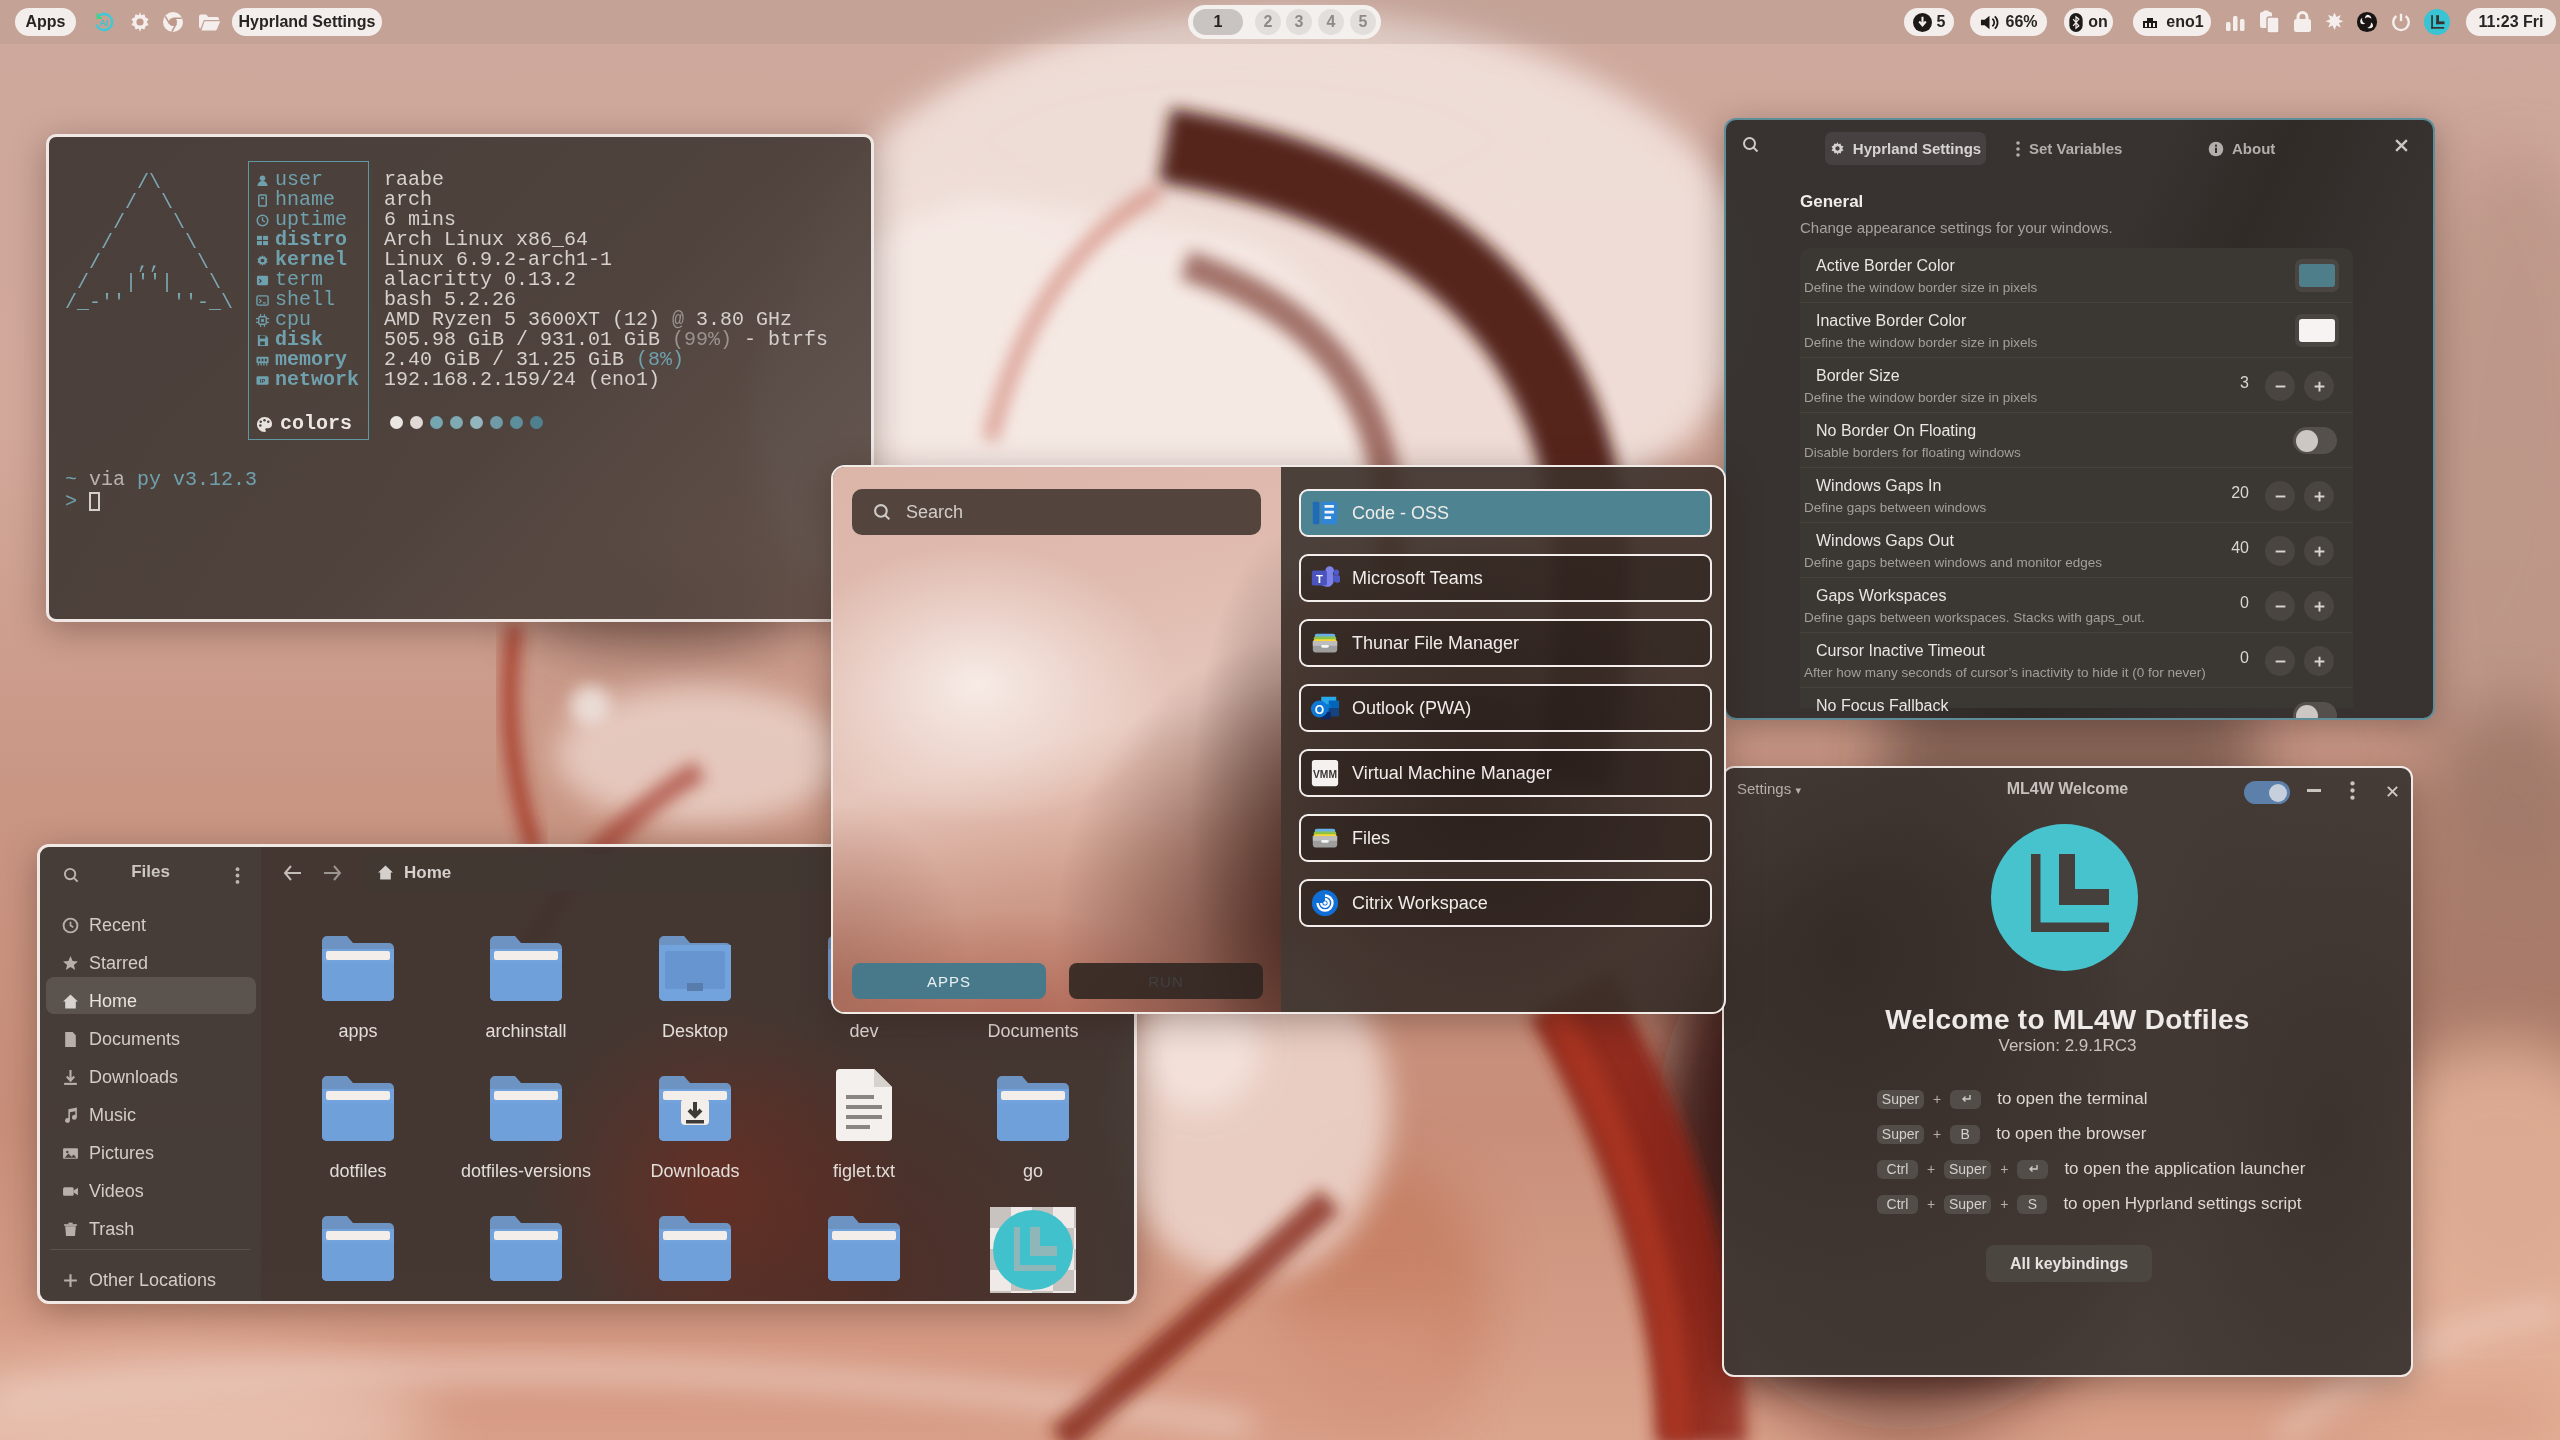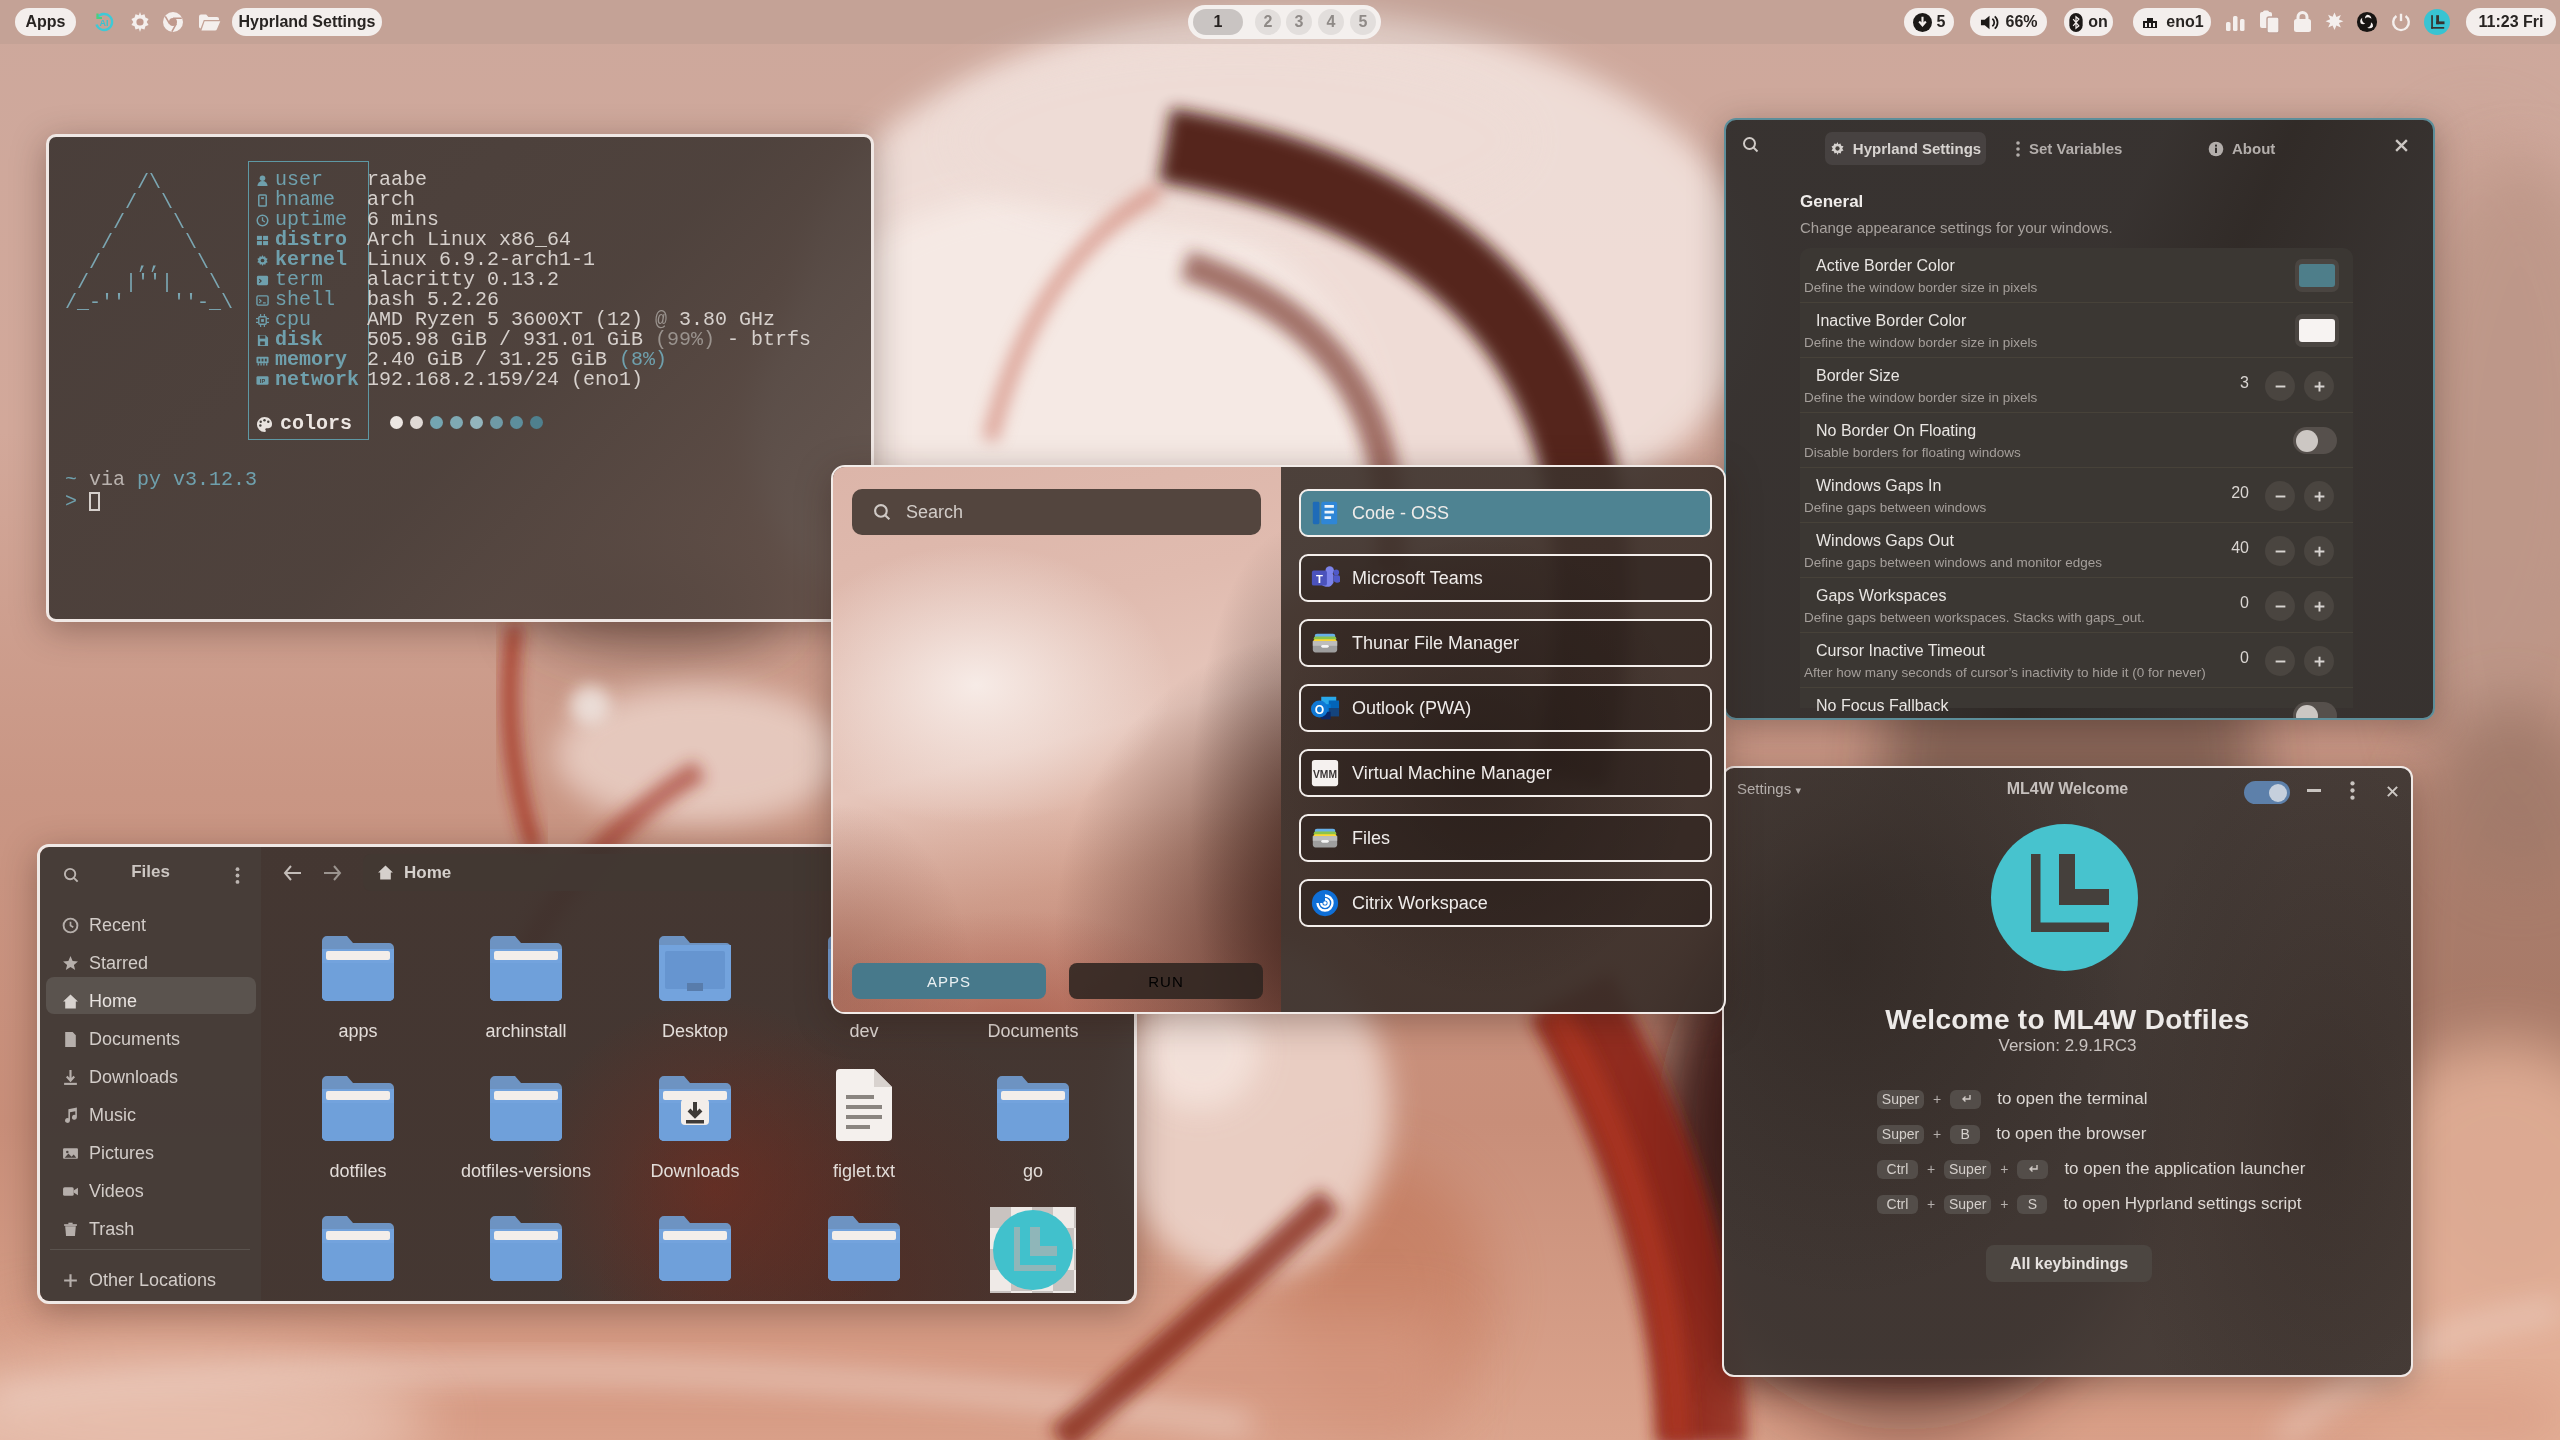--- a/index.html
+++ b/index.html
@@ -18,21 +18,21 @@
 
 #term{left:46px;top:134px;width:828px;height:488px;border:3px solid #f0e8e5;border-radius:10px;
 background:linear-gradient(135deg,rgba(68,58,54,0.96) 0%,rgba(72,61,56,0.95) 55%,rgba(90,74,67,0.9) 100%);
 font-family:"Liberation Mono",monospace;font-size:20px;line-height:20px;color:#d6d0cc;}
 #term pre{font-family:"Liberation Mono",monospace;}
 .tl{color:#6fa0ad;}
 .tlb{color:#6fa0ad;font-weight:bold;}
 #ascii{position:absolute;left:16px;top:36px;color:#7ba6b2;font-size:20px;line-height:20px;}
 #ibox{position:absolute;left:199px;top:24px;width:121px;height:279px;border:1px solid #5e98a4;}
 #ilabels{position:absolute;left:207px;top:33px;}
-#ivals{position:absolute;left:318px;top:33px;white-space:pre;}
+#ivals{position:absolute;left:335px;top:33px;white-space:pre;}
 .lrow{height:20px;display:flex;align-items:center;}
 .lrow svg{margin-right:6px;}
 #colrow{position:absolute;left:207px;top:277px;display:flex;align-items:center;}
 .cdot{display:inline-block;width:13px;height:13px;border-radius:50%;margin-right:7px;}
 #prompt1{position:absolute;left:16px;top:333px;}
 #prompt2{position:absolute;left:16px;top:355px;}
 .cursorbox{display:inline-block;width:11px;height:19px;border:2px solid #d6d0cc;vertical-align:middle;}
 
 #hypr{left:1724px;top:118px;width:711px;height:602px;border:2px solid #5d8e9a;border-radius:12px;
 background:linear-gradient(115deg,rgba(51,47,45,0.97) 45%,rgba(44,39,36,0.97) 58%,rgba(51,47,45,0.97) 75%);overflow:hidden;}
@@ -738,21 +738,21 @@
 <div class="win" id="launcher">
 <div id="lleft"></div>
 <div id="lsearch">
         <svg width="19" height="19" viewBox="0 0 18 18" style="margin:0 14px 0 21px">
           <circle cx="7.5" cy="7.5" r="5.5" fill="none" stroke="#cfc9c5" stroke-width="2"></circle>
           <path d="M11.5 11.5l4 4" stroke="#cfc9c5" stroke-width="2"></path>
         </svg>
         <span>Search</span>
       </div>
 <div class="lbtn" style="left:19px;background:#47798b;color:#eaf1f3;">APPS</div>
-<div class="lbtn" style="left:236px;background:rgba(46,36,32,0.88);color:#000000;">RUN</div>
+<div class="lbtn" style="left:236px;background:rgba(46,36,32,0.88);color:#404040;">RUN</div>
 <div id="lright"></div>
 <div class="lrowapp sel" style="top:22px">
 <svg class="licon" viewBox="0 0 32 32">
           <rect x="3" y="4" width="7" height="24" rx="1.5" fill="#1e6bb8"></rect>
           <rect x="12" y="4" width="17" height="24" rx="2" fill="#2f86d6"></rect>
           <g stroke="#eef5fb" stroke-width="3">
             <path d="M15.5 9h10M15.5 15h10M15.5 21h7"></path>
           </g>
         </svg>
 <span>Code - OSS</span>

